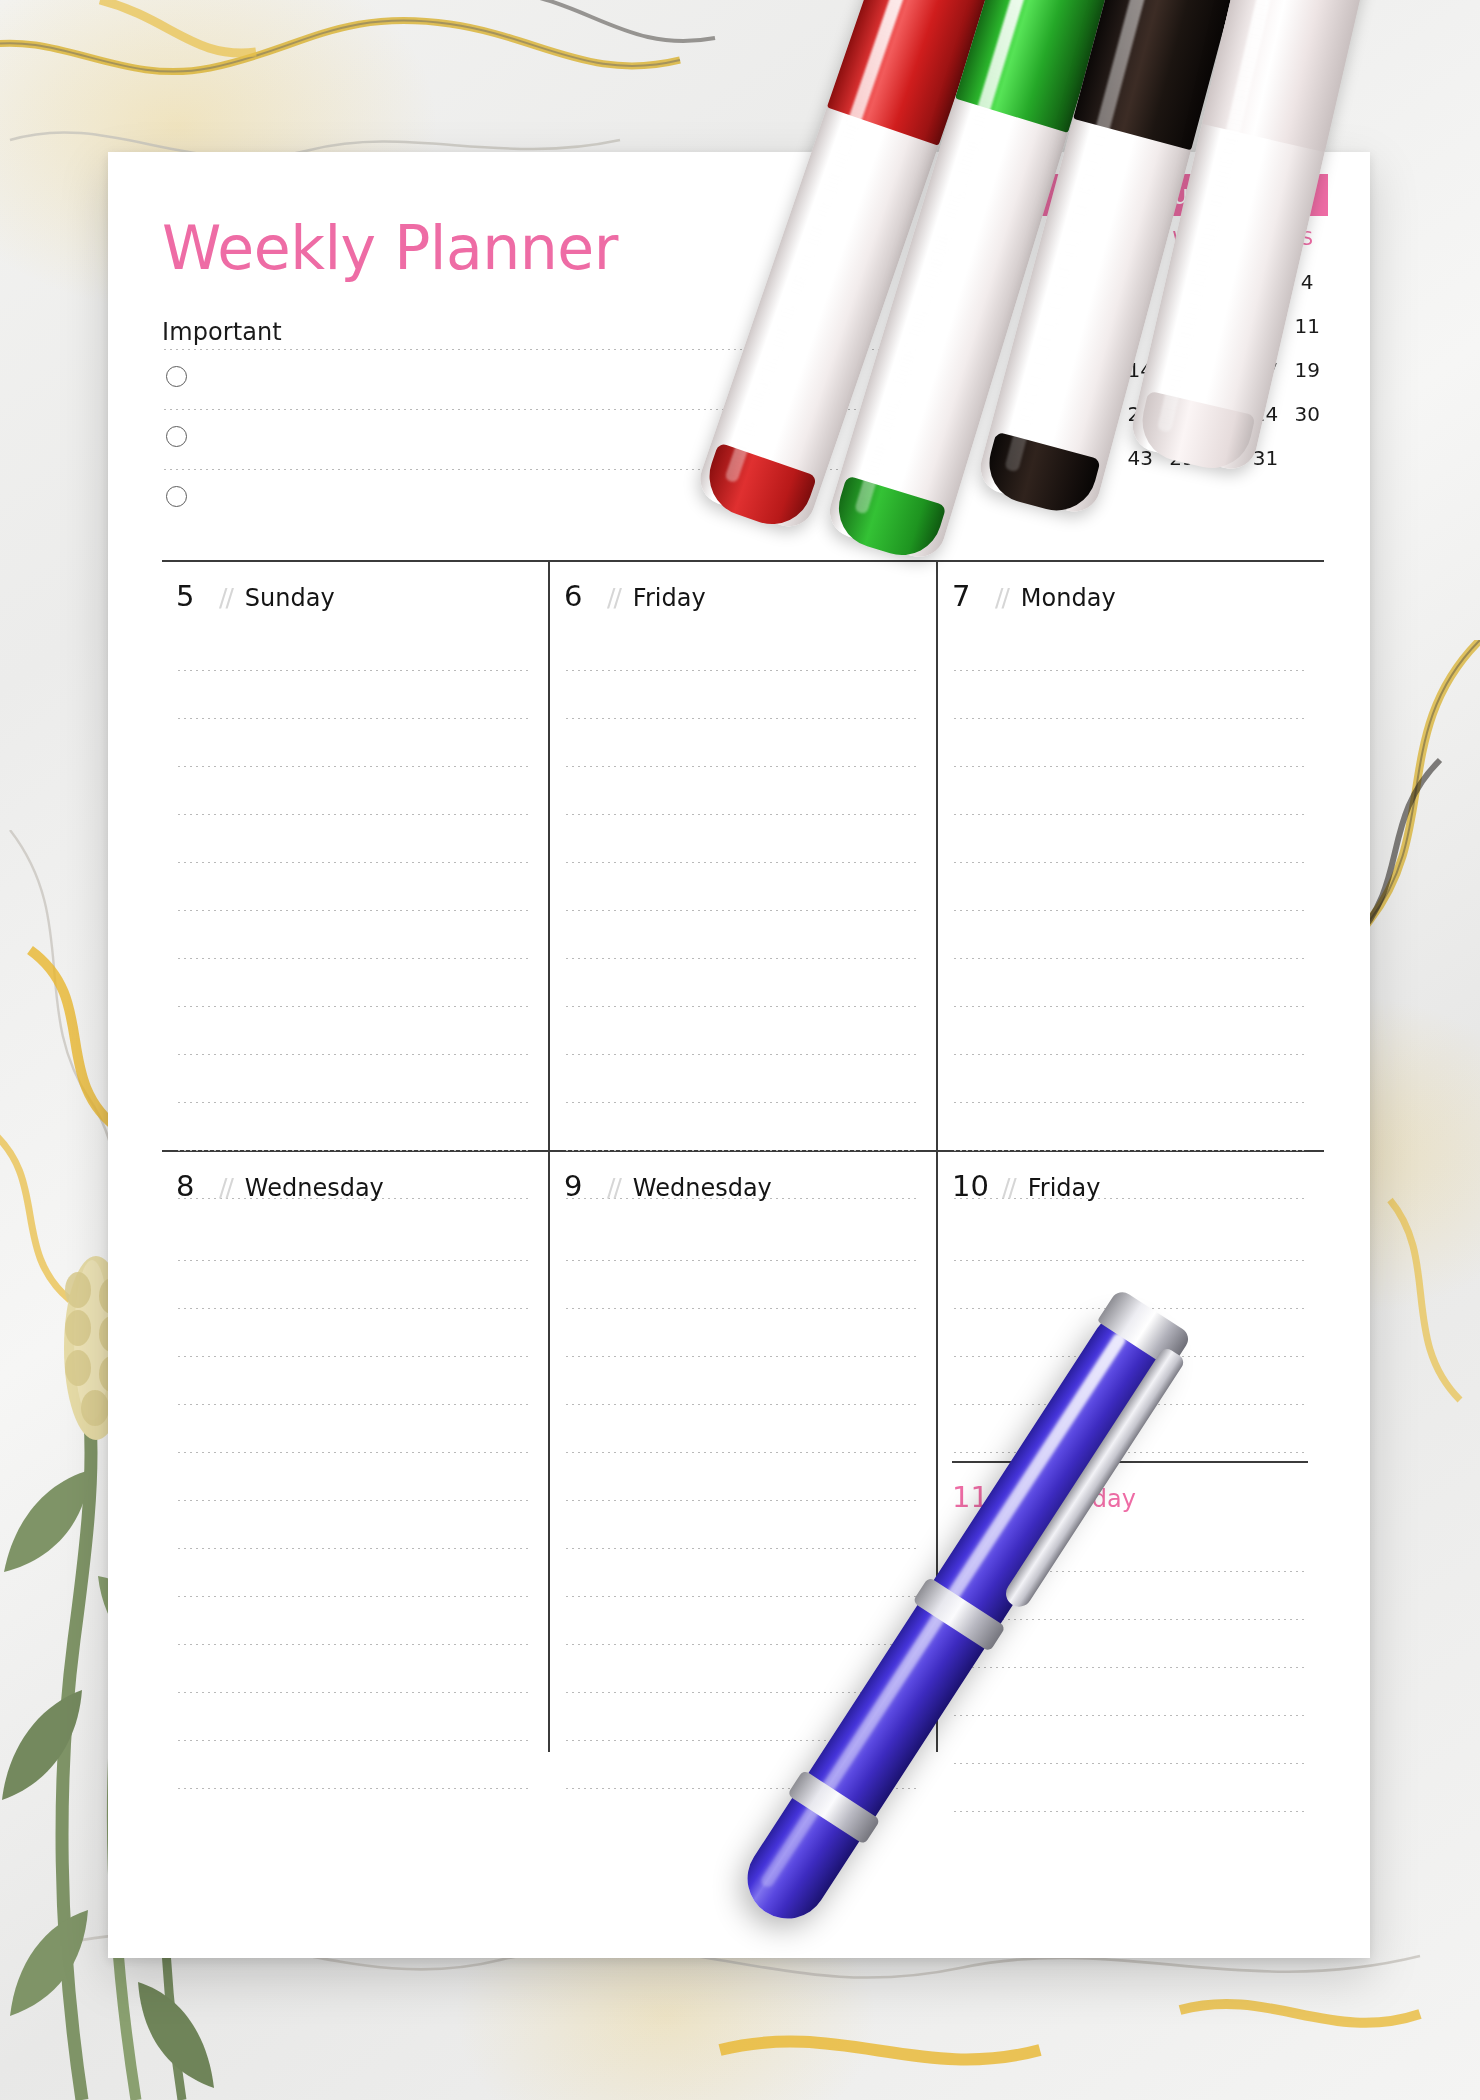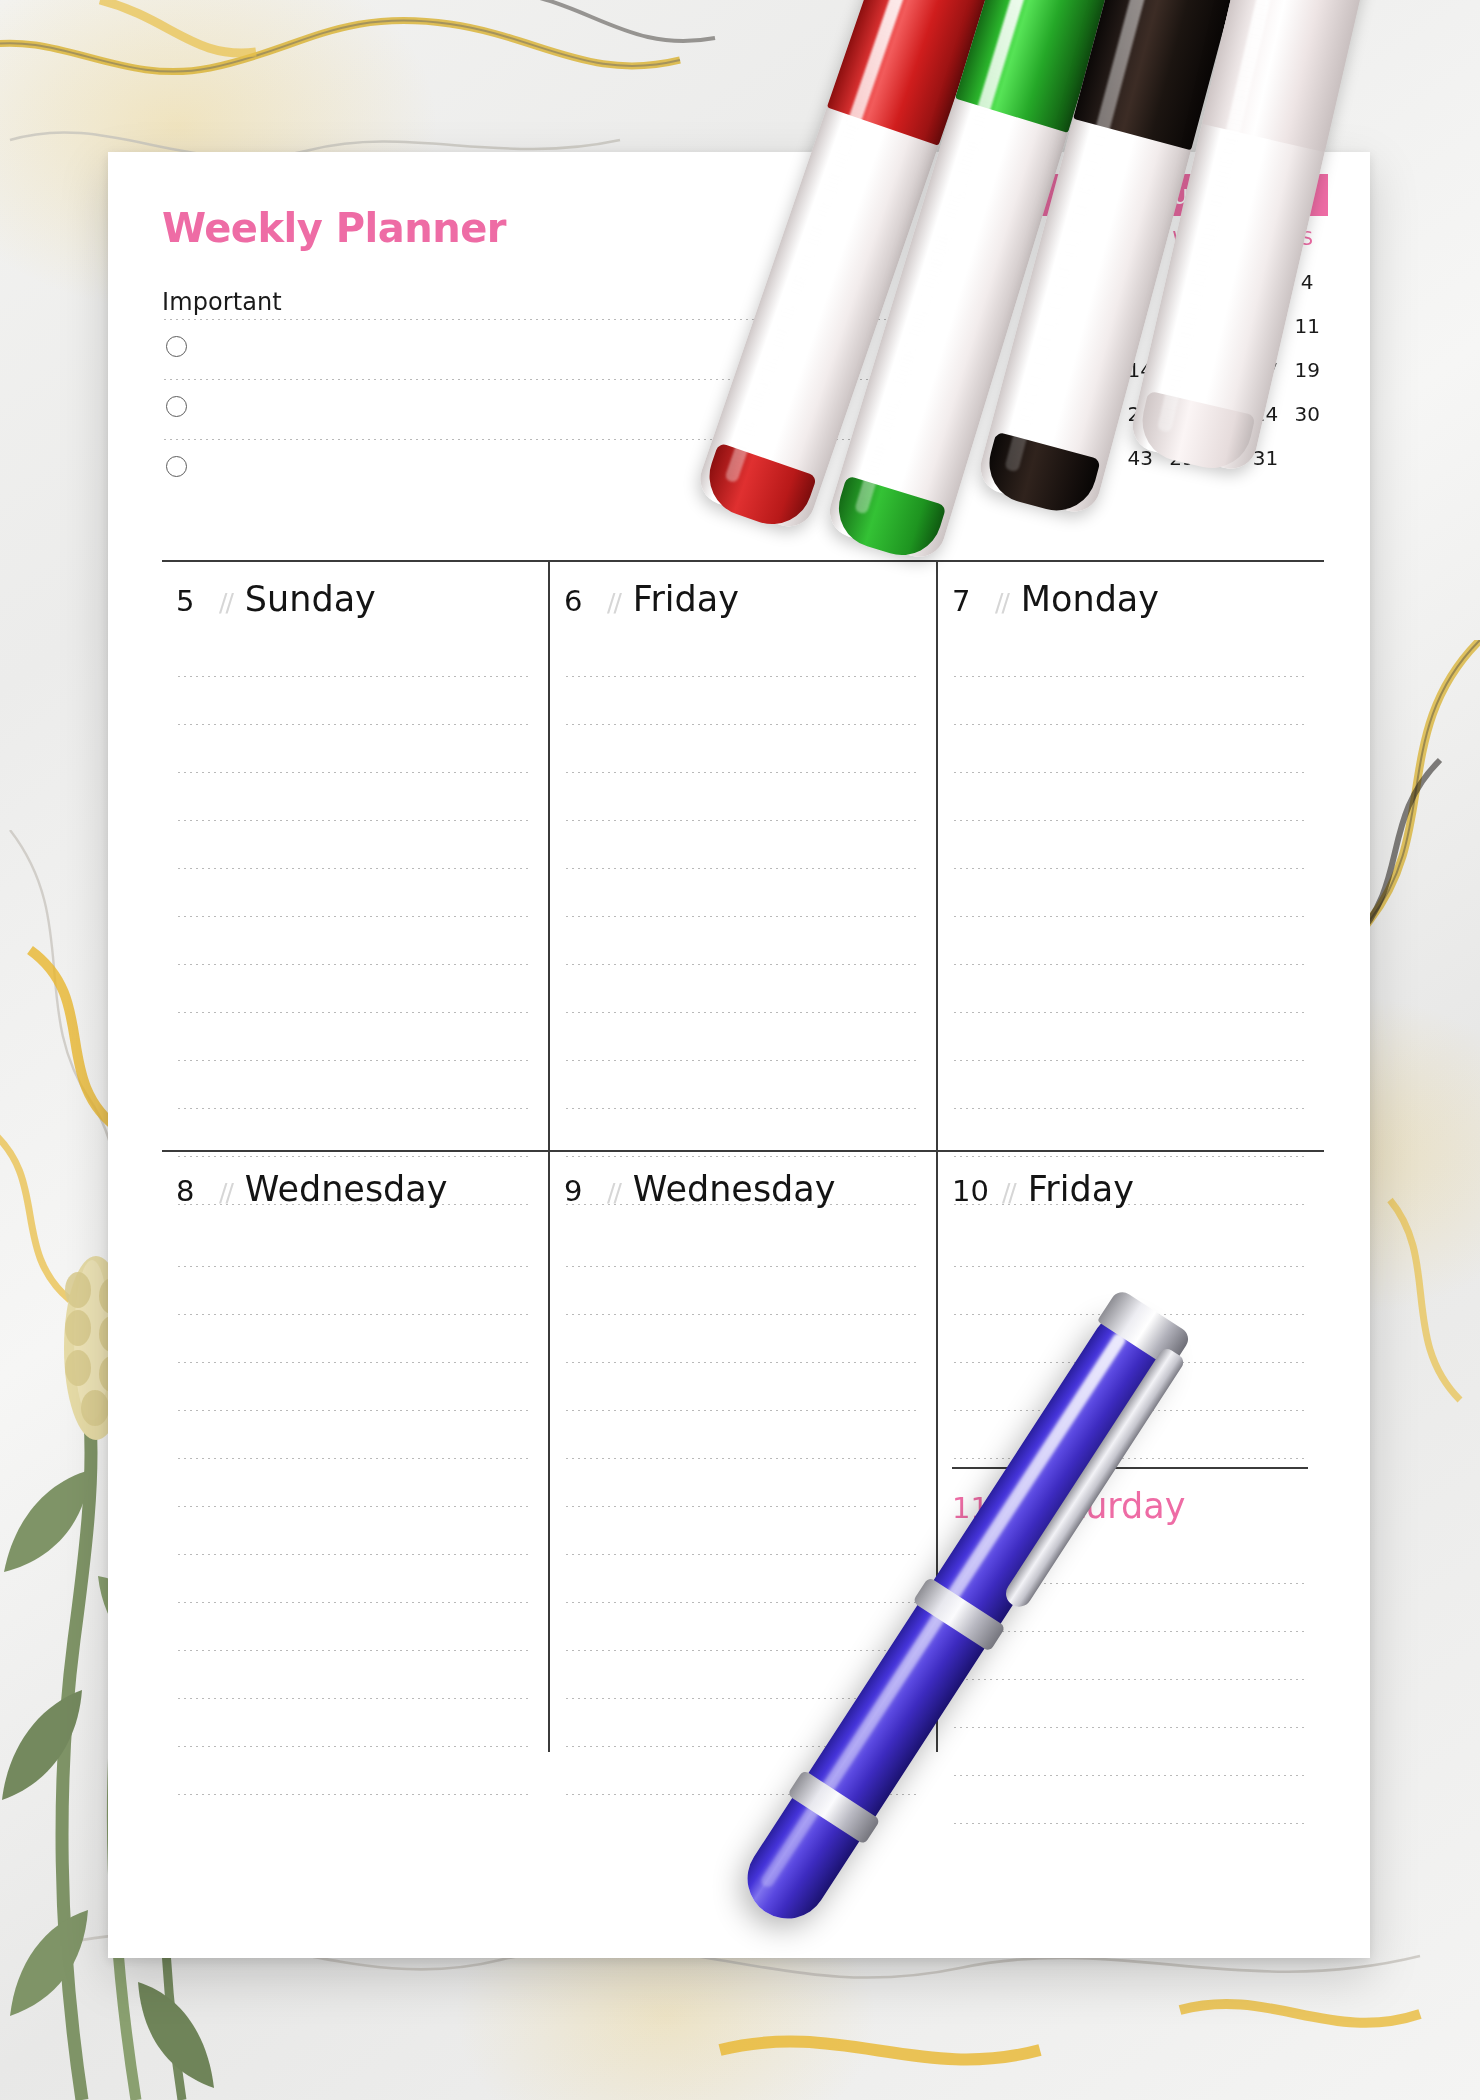--- a/index.html
+++ b/index.html
@@ -28,26 +28,26 @@
     left: 108px; top: 152px;
     width: 1262px; height: 1806px;
     background: #ffffff;
     box-shadow: 0 18px 46px rgba(0,0,0,.17), 0 3px 10px rgba(0,0,0,.10);
   }
   .page-pad { position: relative; width: 100%; height: 100%; padding: 38px 46px 0 54px; }
 
   
   .title {
     font-family: "DejaVu Sans", sans-serif;
-    font-weight: 700;
-    font-size: 40px;
+    font-weight: 400;
+    font-size: 60px;
     letter-spacing: -.5px;
     color: #ee6ca5;
     line-height: 1.0;
-    margin-top: 18px;
+    margin-top: 28px;
   }
 
   
   .important-wrap { margin-top: 40px; width: 760px; }
   .imp-label {
     font-size: 24px; font-weight: 400; color: #1a1a1a;
     letter-spacing: .1px; padding-bottom: 3px;
   }
   .dotline {
     height: 1px; width: 100%;
@@ -96,21 +96,21 @@
     flex: 1 1 0;
     padding-left: 14px; padding-right: 16px;
   }
   .col.sep { border-left: 2px solid #3b3b3b; }
   .day-head {
     display: flex; align-items: baseline; gap: 13px;
     padding-top: 17px; padding-bottom: 10px;
   }
   .d-num { font-size: 29px; color: #141414; font-weight: 400; min-width: 30px; }
   .d-slash { font-size: 25px; color: #d6d6d6; font-weight: 400; letter-spacing: -2px; }
-  .d-name { font-size: 35px; color: #141414; font-weight: 400; }
+  .d-name { font-size: 24px; color: #141414; font-weight: 400; }
   .day-head.pink .d-num, .day-head.pink .d-name { color: #ee6ca5; }
   .day-head.pink .d-slash { color: #f2cbdd; }
 
   .lines { position: relative; }
   .lines .dotline { margin-bottom: 0; }
   .lrow { height: 48px; position: relative; }
   .lrow .dotline { position: absolute; left: 0; right: 0; bottom: 0; }
 
   .rule-mid { height: 2px; background: #3b3b3b; }
   .rule-thin { height: 2px; background: #3b3b3b; }

